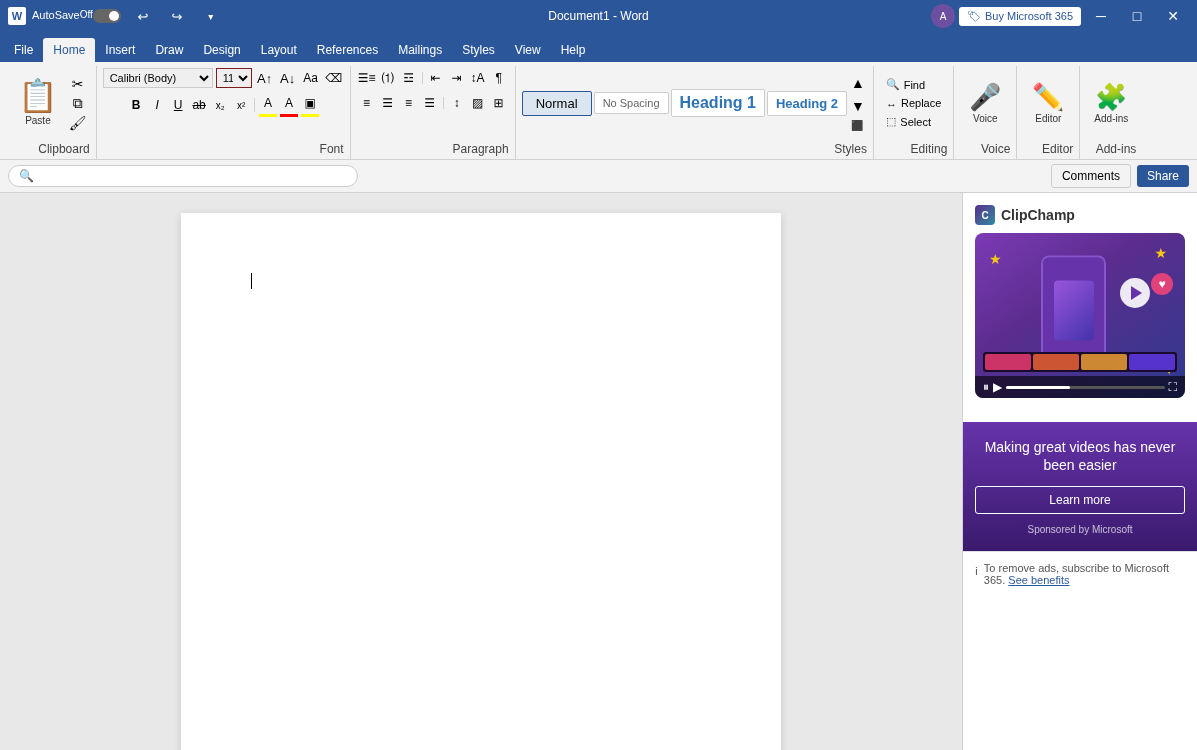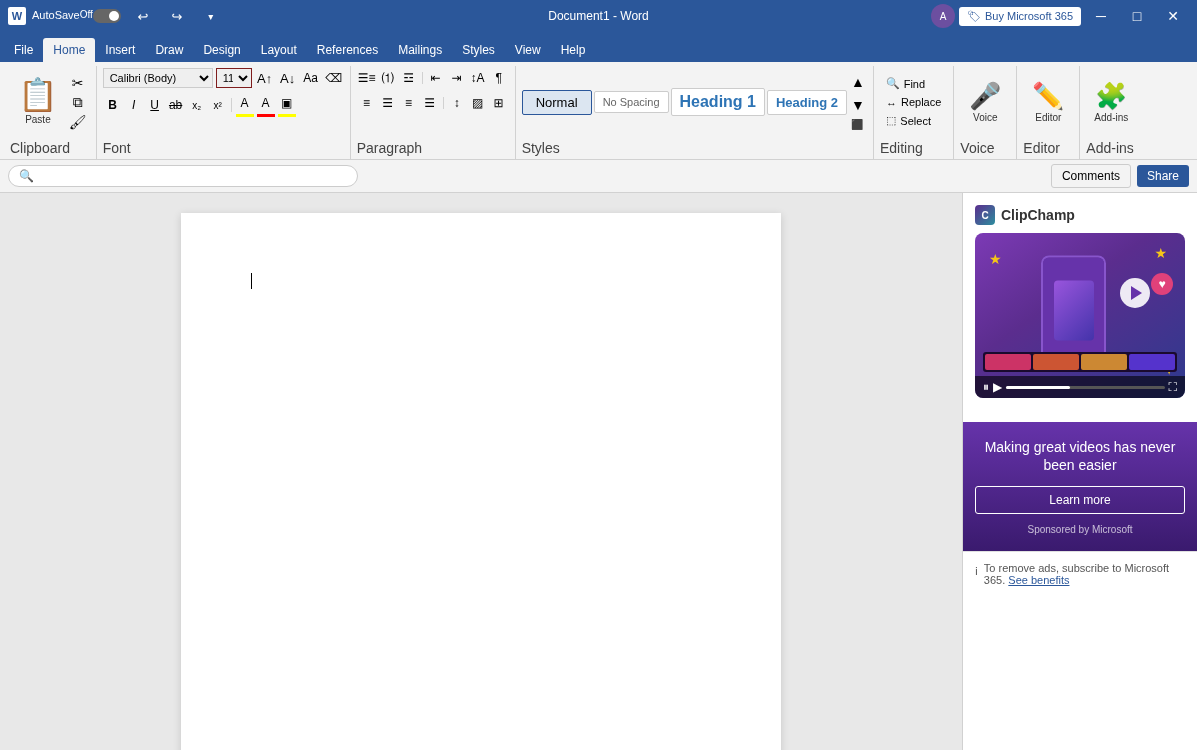--- a/index.html
+++ b/index.html
@@ -62,21 +62,21 @@
     .ribbon-group {
       display: flex;
       flex-direction: column;
       align-items: stretch;
       border-right: 1px solid #d1d1d1;
       padding: 0 6px;
       min-width: fit-content;
     }
     .ribbon-group:last-child { border-right: none; }
     .ribbon-group-content { display: flex; align-items: center; gap: 2px; flex: 1; padding: 2px 0; }
-    .ribbon-group-label { text-align: left; font-size: 14px; color: #444; padding: 2px 0 3px 0; }
+    .ribbon-group-label { text-align: right; font-size: 12px; color: #444; padding: 2px 0 3px 0; }
     .paste-btn { display: flex; flex-direction: column; align-items: center; padding: 2px 8px; cursor: pointer; border: none; background: transparent; border-radius: 2px; }
     .paste-icon { font-size: 32px; color: #333; }
     .paste-label { font-size: 10px; color: #333; }
     .clipboard-sub { display: flex; flex-direction: column; gap: 1px; }
     .small-btn { padding: 1px 3px; cursor: pointer; border: none; background: transparent; border-radius: 2px; font-size: 14px; }
 
     
     .font-row { display: flex; align-items: center; gap: 3px; margin-bottom: 2px; }
     .font-select { width: 110px; height: 20px; font-size: 11px; border: 1px solid #ccc; padding: 0 2px; }
     .font-size-select { width: 36px; height: 20px; font-size: 11px; border: 1px solid #7f1d1d; padding: 0 2px; }
@@ -363,21 +363,21 @@
           <button class="small-btn" title="Cut">✂</button>
           <button class="small-btn" title="Copy">⧉</button>
           <button class="small-btn" title="Format Painter">🖌</button>
         </div>
       </div>
     </div>
     <div class="ribbon-group-label">Clipboard</div>
   </div>
 
   <div class="ribbon-group">
-    <div class="ribbon-group-content" style="flex-direction:column;align-items:flex-start;gap:3px;">
+    <div class="ribbon-group-content" style="flex-direction:column;align-items:center;gap:3px;">
       <div class="font-row">
         <select class="font-select">
           <option>Calibri (Body)</option>
         </select>
         <select class="font-size-select">
           <option>11</option>
         </select>
         <button class="fmt-btn" style="font-size:13px;">A↑</button>
         <button class="fmt-btn" style="font-size:13px;">A↓</button>
         <button class="fmt-btn">Aa</button>

